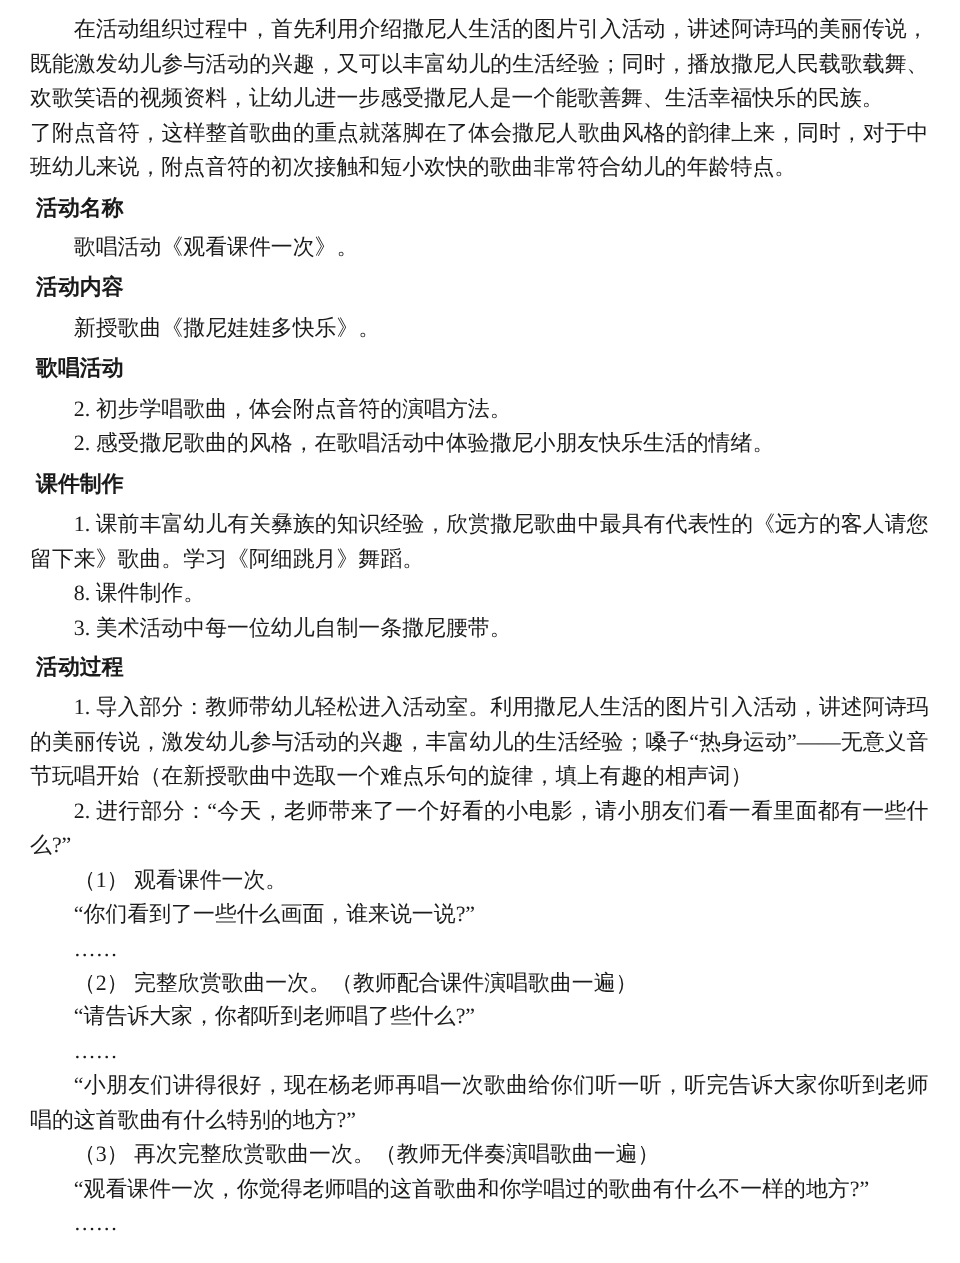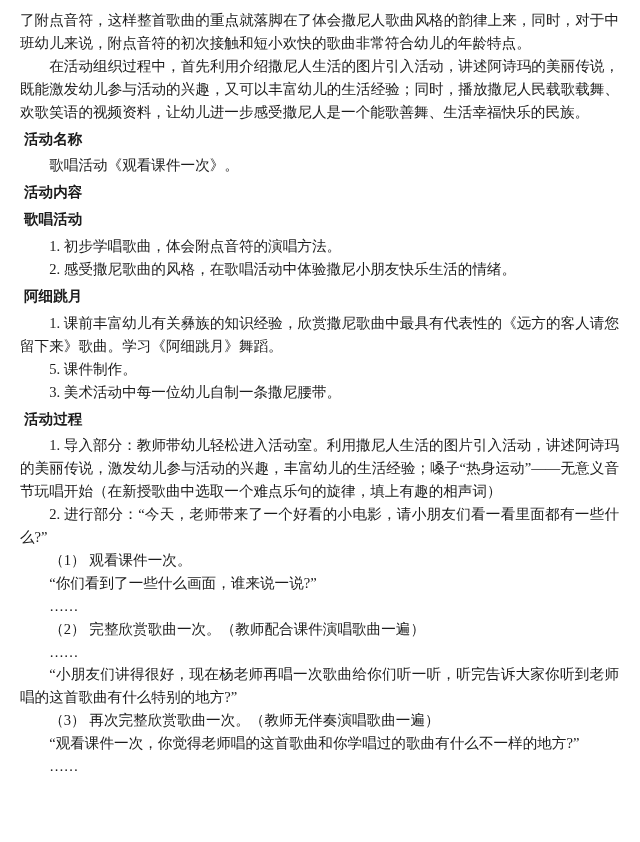--- a/index.html
+++ b/index.html
@@ -35,37 +35,39 @@
     font-weight: bold;
     font-size: 14.6px;
     line-height: 22.9px;
     text-indent: 0;
   }
 </style>
 </head>
 <body>
 
 <div class="page">
+  <p class="para">在活动组织过程中，首先利用介绍撒尼人生活的图片引入活动，讲述阿诗玛的美丽传说，既能激发幼儿参与活动的兴趣，又可以丰富幼儿的生活经验；同时，播放撒尼人民载歌载舞、欢歌笑语的视频资料，让幼儿进一步感受撒尼人是一个能歌善舞、生活幸福快乐的民族。</p>
   <p class="para noindent">了附点音符，这样整首歌曲的重点就落脚在了体会撒尼人歌曲风格的韵律上来，同时，对于中班幼儿来说，附点音符的初次接触和短小欢快的歌曲非常符合幼儿的年龄特点。</p>
-  <p class="para">在活动组织过程中，首先利用介绍撒尼人生活的图片引入活动，讲述阿诗玛的美丽传说，既能激发幼儿参与活动的兴趣，又可以丰富幼儿的生活经验；同时，播放撒尼人民载歌载舞、欢歌笑语的视频资料，让幼儿进一步感受撒尼人是一个能歌善舞、生活幸福快乐的民族。</p>
   <h3 class="heading">活动名称</h3>
   <p class="para">歌唱活动《观看课件一次》。</p>
   <h3 class="heading">活动内容</h3>
+  <p class="para">新授歌曲《撒尼娃娃多快乐》。</p>
   <h3 class="heading">歌唱活动</h3>
-  <p class="para">1. 初步学唱歌曲，体会附点音符的演唱方法。</p>
+  <p class="para">2. 初步学唱歌曲，体会附点音符的演唱方法。</p>
   <p class="para">2. 感受撒尼歌曲的风格，在歌唱活动中体验撒尼小朋友快乐生活的情绪。</p>
-  <h3 class="heading">阿细跳月</h3>
+  <h3 class="heading">课件制作</h3>
   <p class="para">1. 课前丰富幼儿有关彝族的知识经验，欣赏撒尼歌曲中最具有代表性的《远方的客人请您留下来》歌曲。学习《阿细跳月》舞蹈。</p>
-  <p class="para">5. 课件制作。</p>
+  <p class="para">8. 课件制作。</p>
   <p class="para">3. 美术活动中每一位幼儿自制一条撒尼腰带。</p>
   <h3 class="heading">活动过程</h3>
   <p class="para">1. 导入部分：教师带幼儿轻松进入活动室。利用撒尼人生活的图片引入活动，讲述阿诗玛的美丽传说，激发幼儿参与活动的兴趣，丰富幼儿的生活经验；嗓子“热身运动”——无意义音节玩唱开始（在新授歌曲中选取一个难点乐句的旋律，填上有趣的相声词）</p>
   <p class="para">2. 进行部分：“今天，老师带来了一个好看的小电影，请小朋友们看一看里面都有一些什么?”</p>
   <p class="para">（1） 观看课件一次。</p>
   <p class="para">“你们看到了一些什么画面，谁来说一说?”</p>
   <p class="para">……</p>
   <p class="para">（2） 完整欣赏歌曲一次。（教师配合课件演唱歌曲一遍）</p>
+  <p class="para">“请告诉大家，你都听到老师唱了些什么?”</p>
   <p class="para">……</p>
   <p class="para">“小朋友们讲得很好，现在杨老师再唱一次歌曲给你们听一听，听完告诉大家你听到老师唱的这首歌曲有什么特别的地方?”</p>
   <p class="para">（3） 再次完整欣赏歌曲一次。（教师无伴奏演唱歌曲一遍）</p>
   <p class="para">“观看课件一次，你觉得老师唱的这首歌曲和你学唱过的歌曲有什么不一样的地方?”</p>
   <p class="para">……</p>
 </div>
 
 </body></html>

